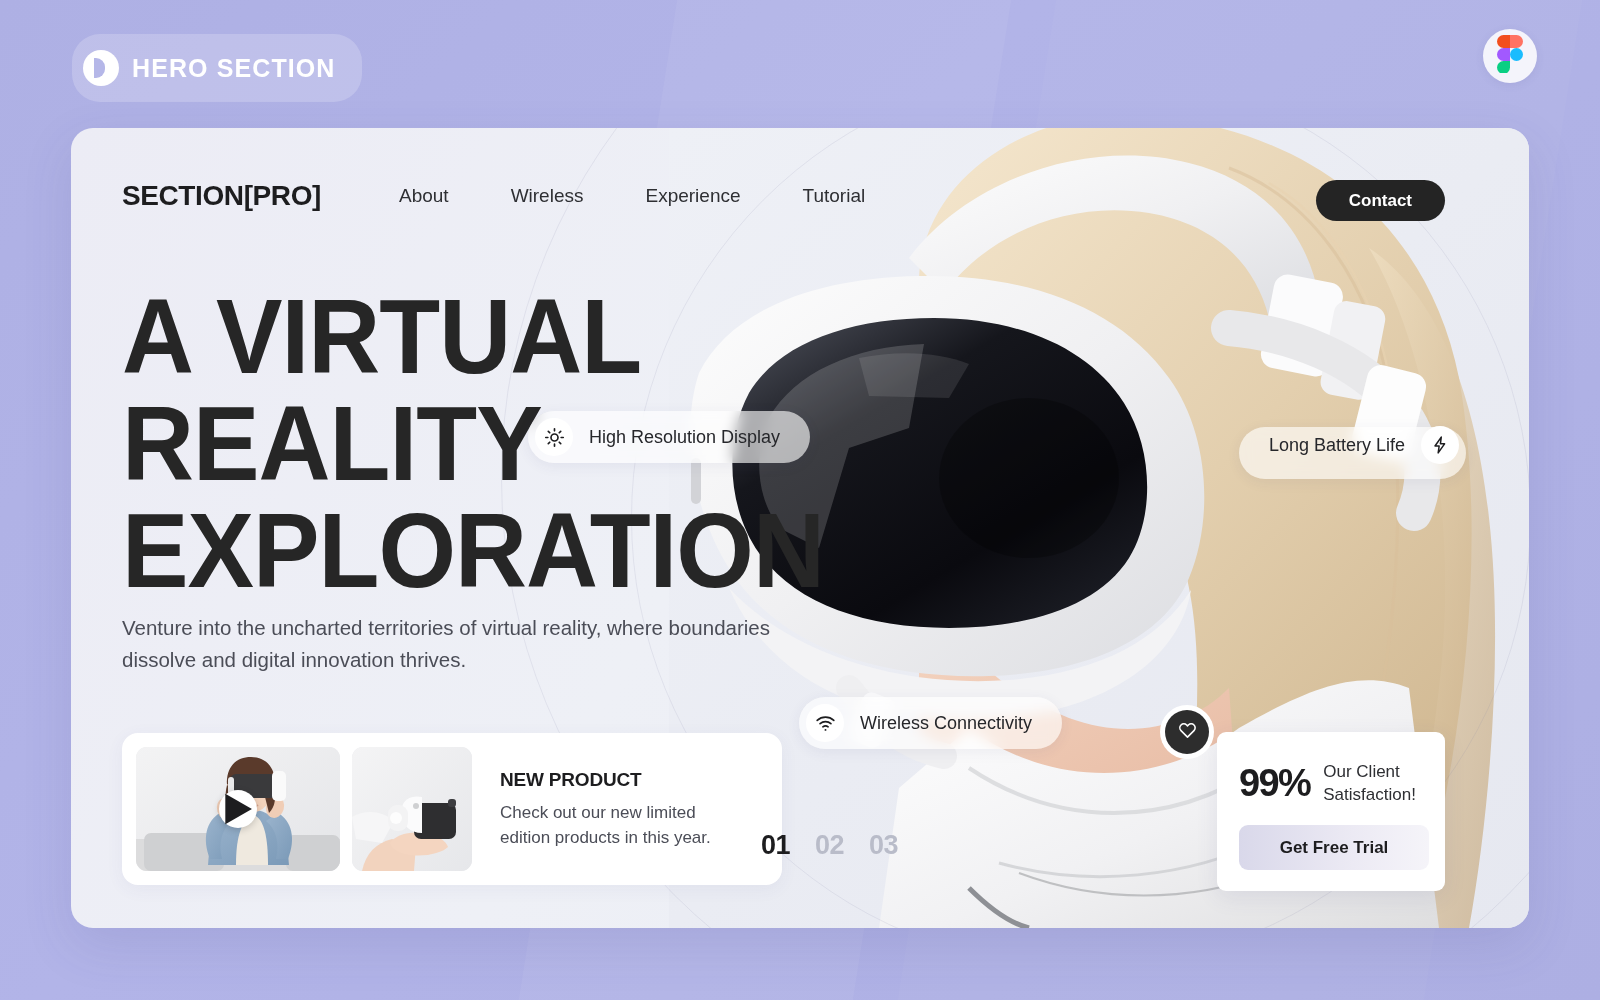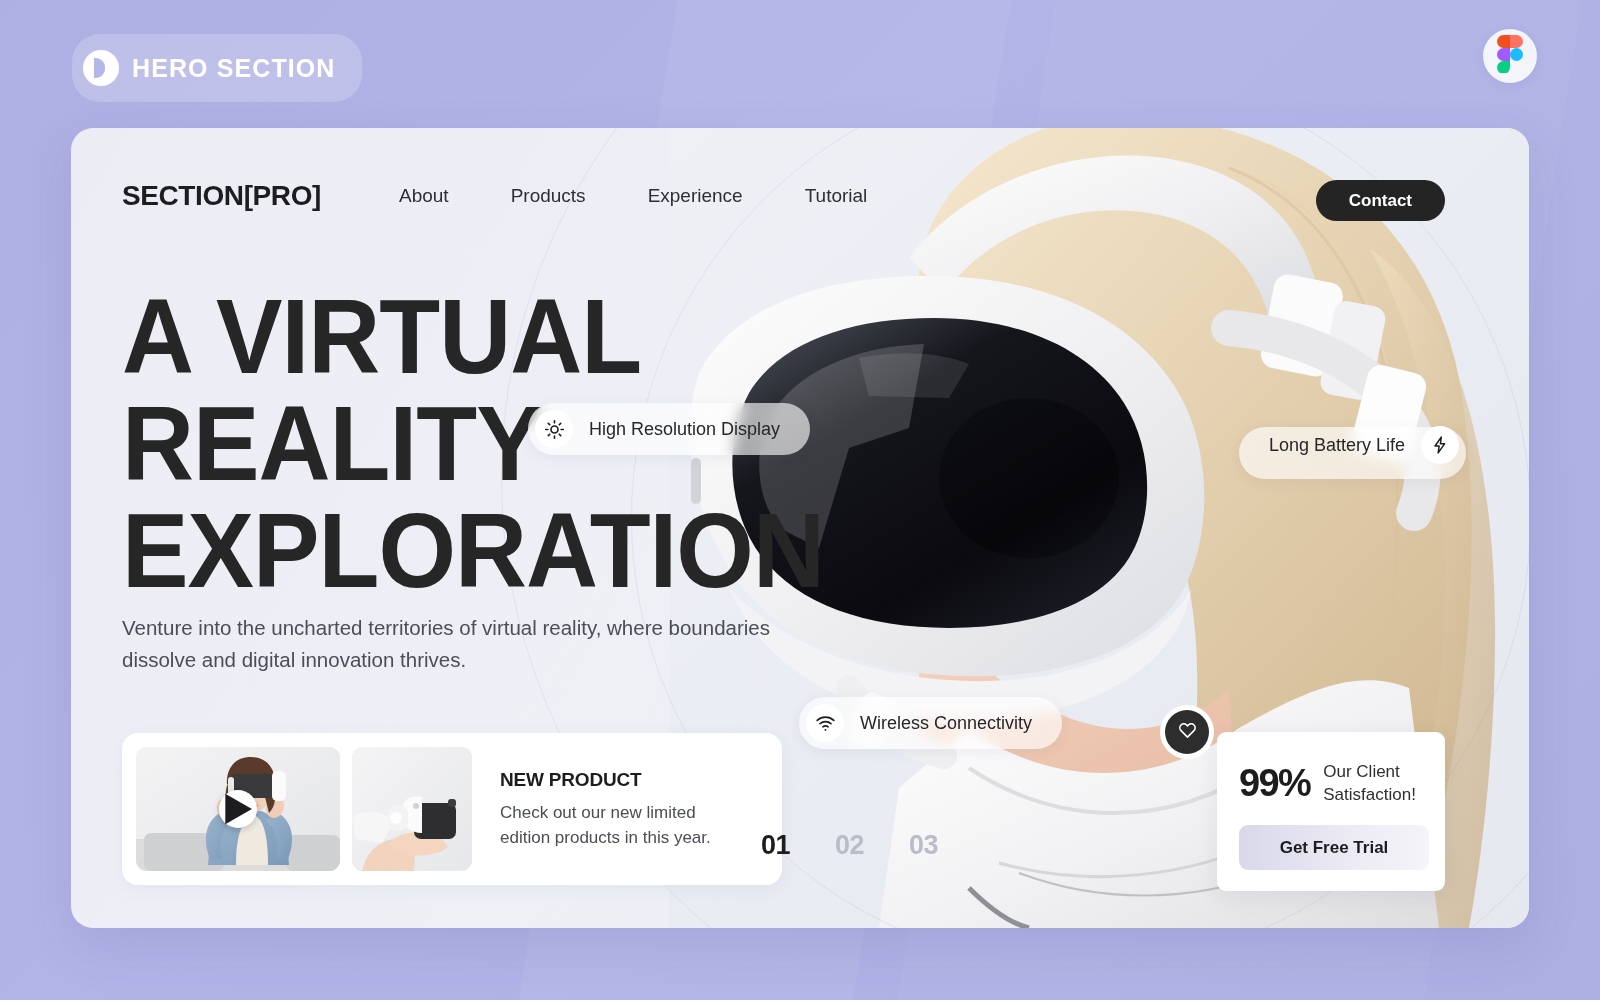--- a/index.html
+++ b/index.html
@@ -223,21 +223,21 @@
     flex: 0 0 auto;
   }
   .pill-label {
     font-size: 18px;
     color: #26272b;
     white-space: nowrap;
   }
   .pill-left-icon { padding: 0 30px 0 7px; gap: 16px; }
   .pill-right-icon { padding: 0 7px 16px 30px; gap: 16px; }
 
-  #pill-hires { left: 457px; top: 275px; }
+  #pill-hires { left: 457px; top: 283px; }
   #pill-battery { left: 1168px; top: 299px; }
   #pill-wireless { left: 728px; top: 569px; }
 
   
   .product-card {
     position: absolute;
     left: 51px; top: 605px;
     width: 660px;
     height: 152px;
     border-radius: 16px;
@@ -286,21 +286,21 @@
     color: #4b4d57;
     width: 250px;
   }
 
   
   .pagination {
     position: absolute;
     left: 690px; top: 702px;
     display: flex;
     align-items: center;
-    gap: 45px;
+    gap: 25px;
     z-index: 9;
   }
   .page-num {
     font-size: 27px;
     font-weight: bold;
     color: #b9bcc9;
     cursor: pointer;
     letter-spacing: -0.5px;
   }
   .page-num.active { color: #1d1d1f; }
@@ -469,21 +469,21 @@
       </svg>
     </div>
 
     <div class="arc arc-1"></div>
     <div class="arc arc-2"></div>
 
     <div class="nav">
       <div class="brand">SECTION[PRO]</div>
       <div class="nav-links">
         <span class="nav-link">About</span>
-        <span class="nav-link">Products</span>
+        <span class="nav-link">Wireless</span>
         <span class="nav-link">Experience</span>
         <span class="nav-link">Tutorial</span>
       </div>
     </div>
     <button class="contact-btn">Contact</button>
 
     <div class="headline">
       <div class="headline-line">A VIRTUAL</div>
       <div class="headline-line">REALITY</div>
       <div class="headline-line">EXPLORATION</div>

